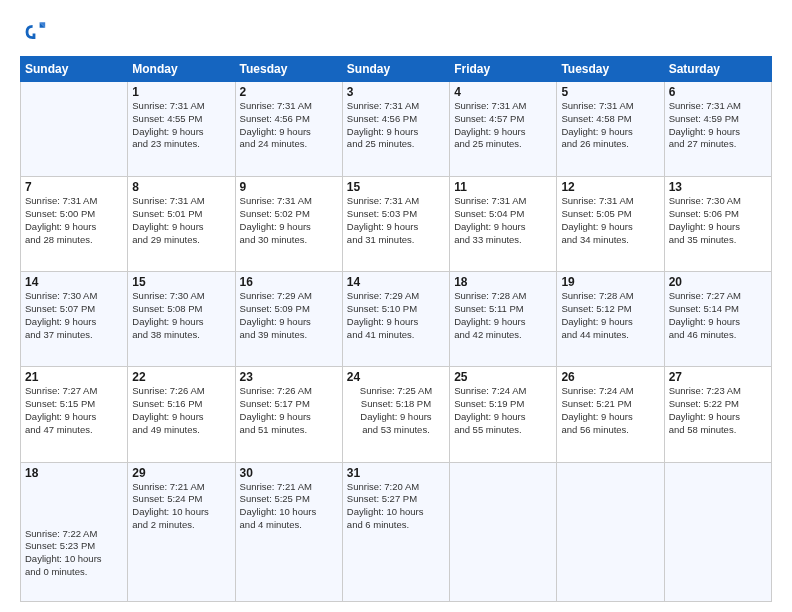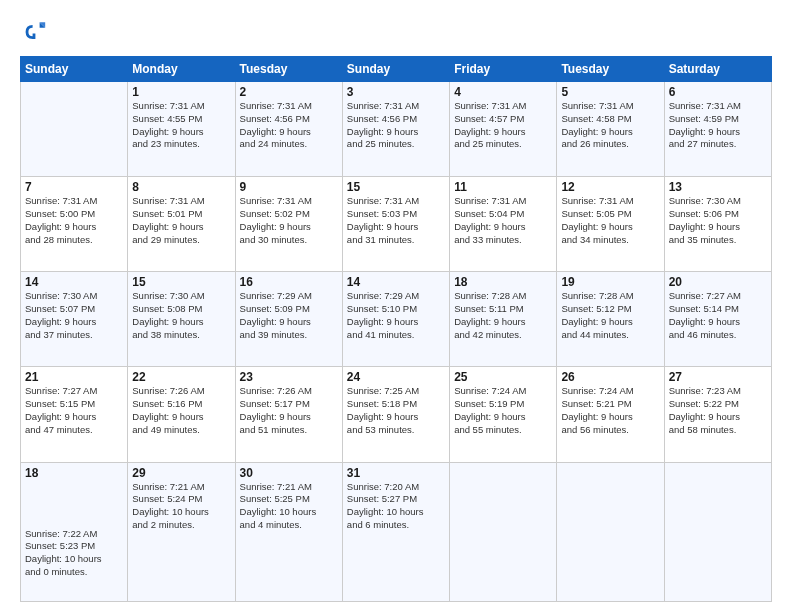--- a/index.html
+++ b/index.html
@@ -294,21 +294,21 @@
           </td>
           <td>
             <span class="day-num">23</span>
             <div class="day-info" style="white-space: pre-line;">Sunrise: 7:26 AM
 Sunset: 5:17 PM
 Daylight: 9 hours
 and 51 minutes.</div>
           </td>
           <td>
             <span class="day-num">24</span>
-            <div class="day-info" style="white-space: pre-line;">Sunrise: 7:25 AM
+            <div class="day-info" style="white-space: pre-line; text-align: center;">Sunrise: 7:25 AM
 Sunset: 5:18 PM
 Daylight: 9 hours
 and 53 minutes.</div>
           </td>
           <td>
             <span class="day-num">25</span>
             <div class="day-info" style="white-space: pre-line;">Sunrise: 7:24 AM
 Sunset: 5:19 PM
 Daylight: 9 hours
 and 55 minutes.</div>

